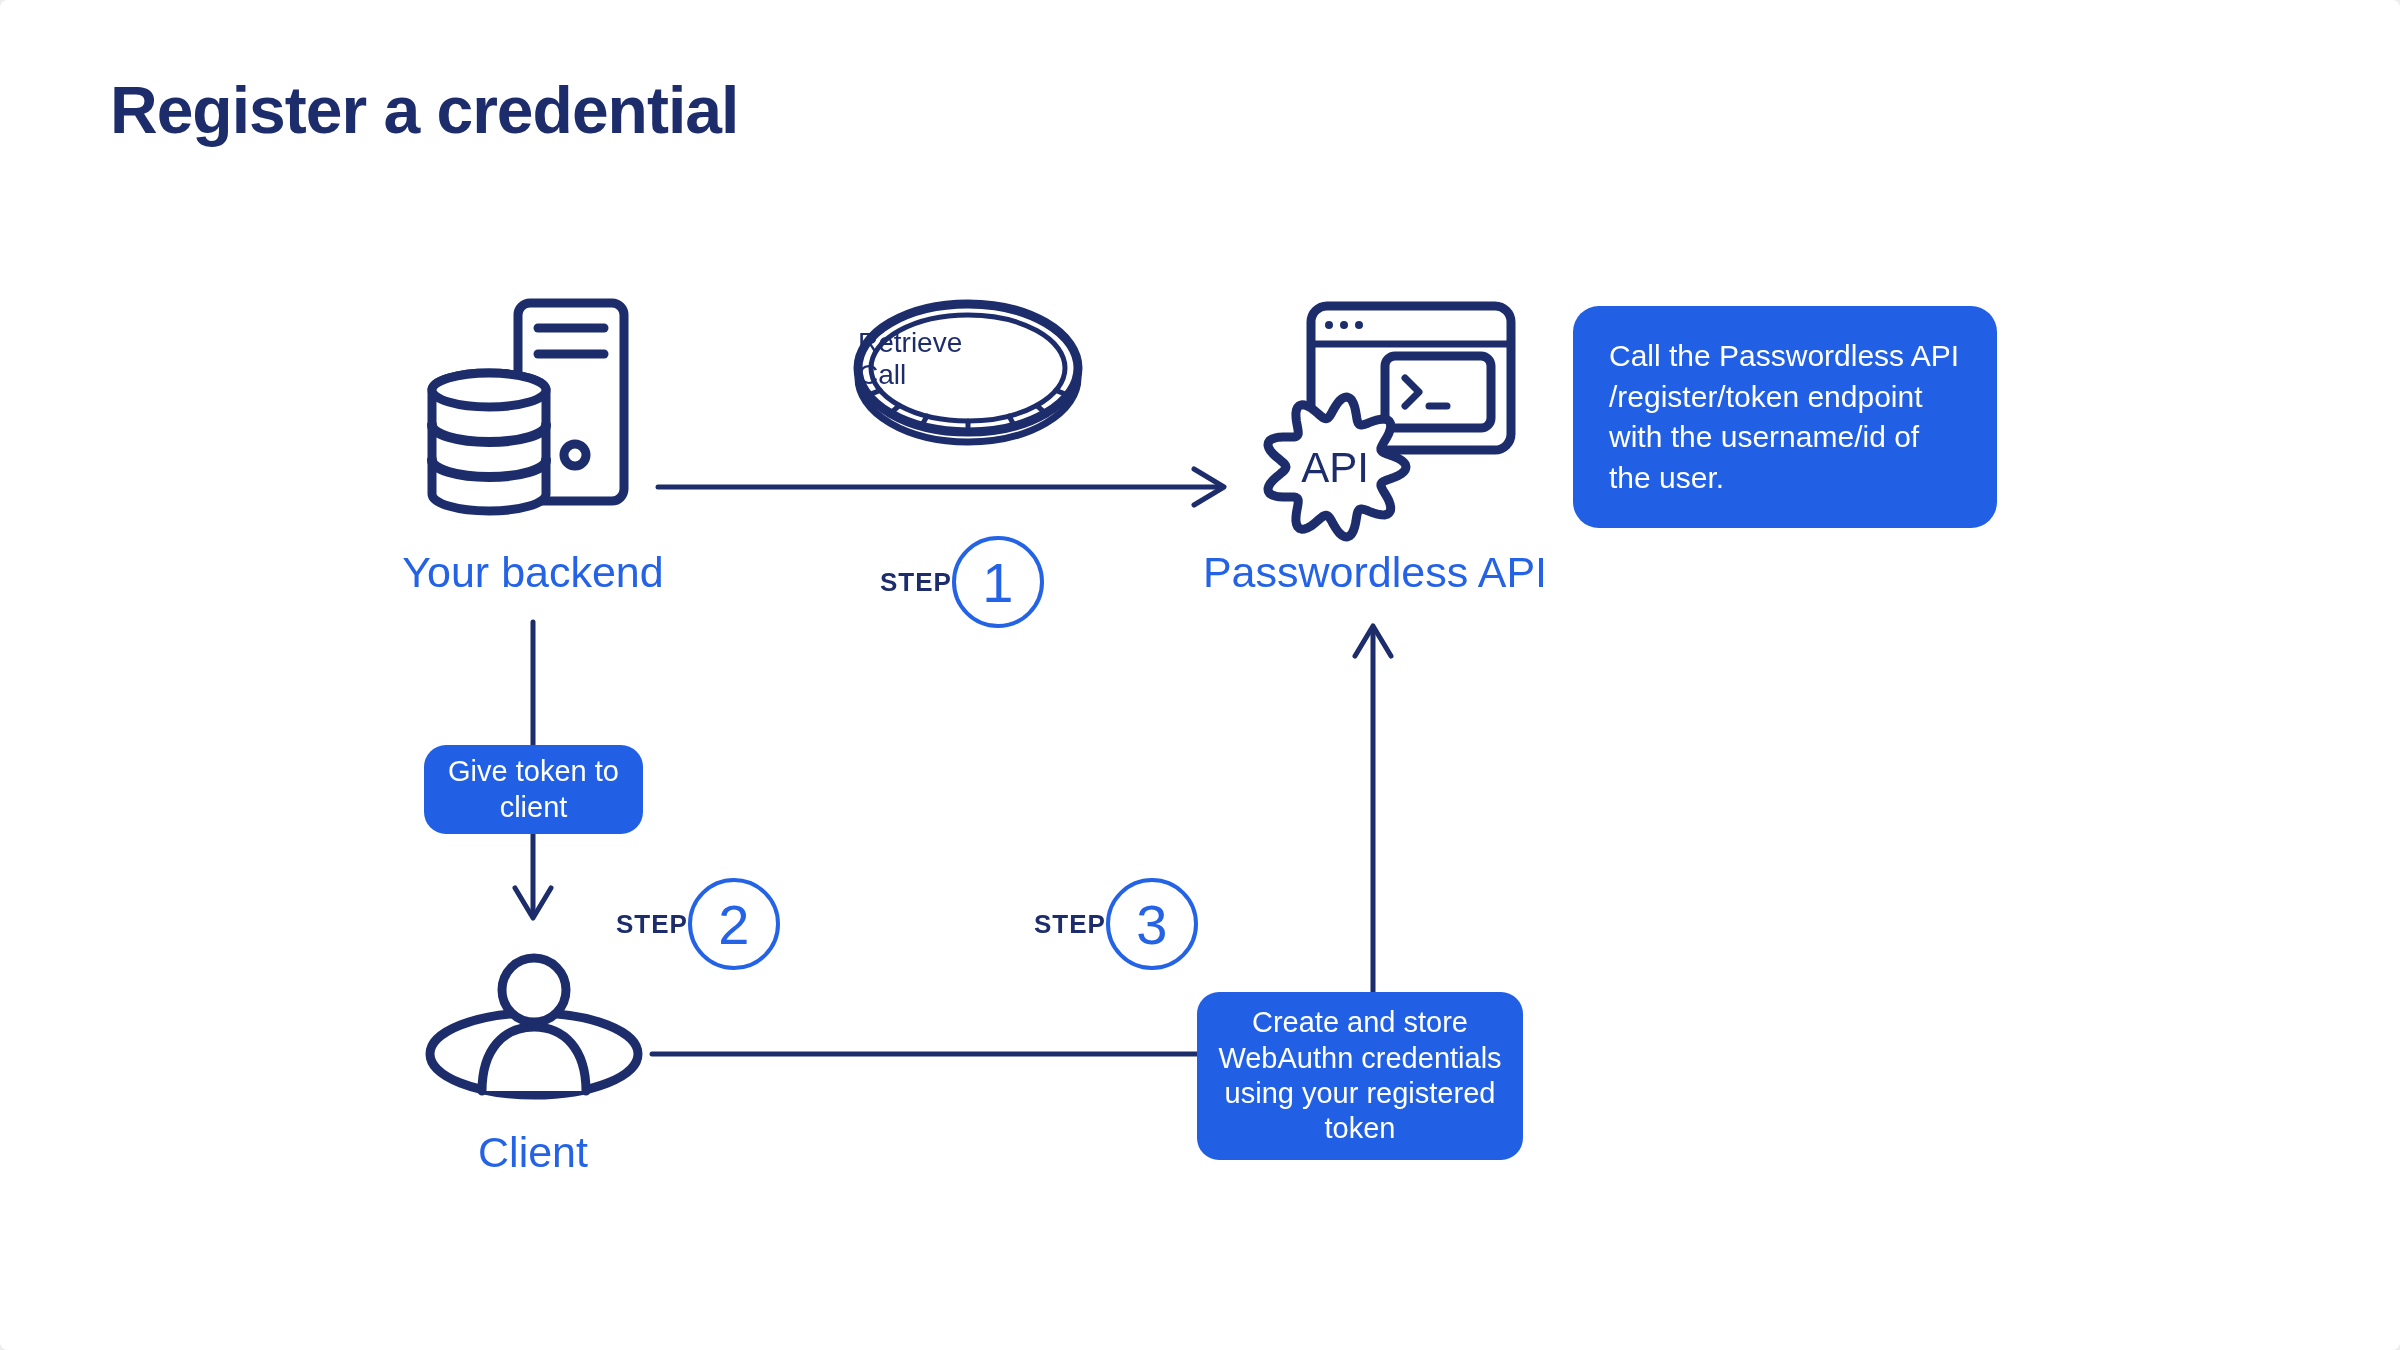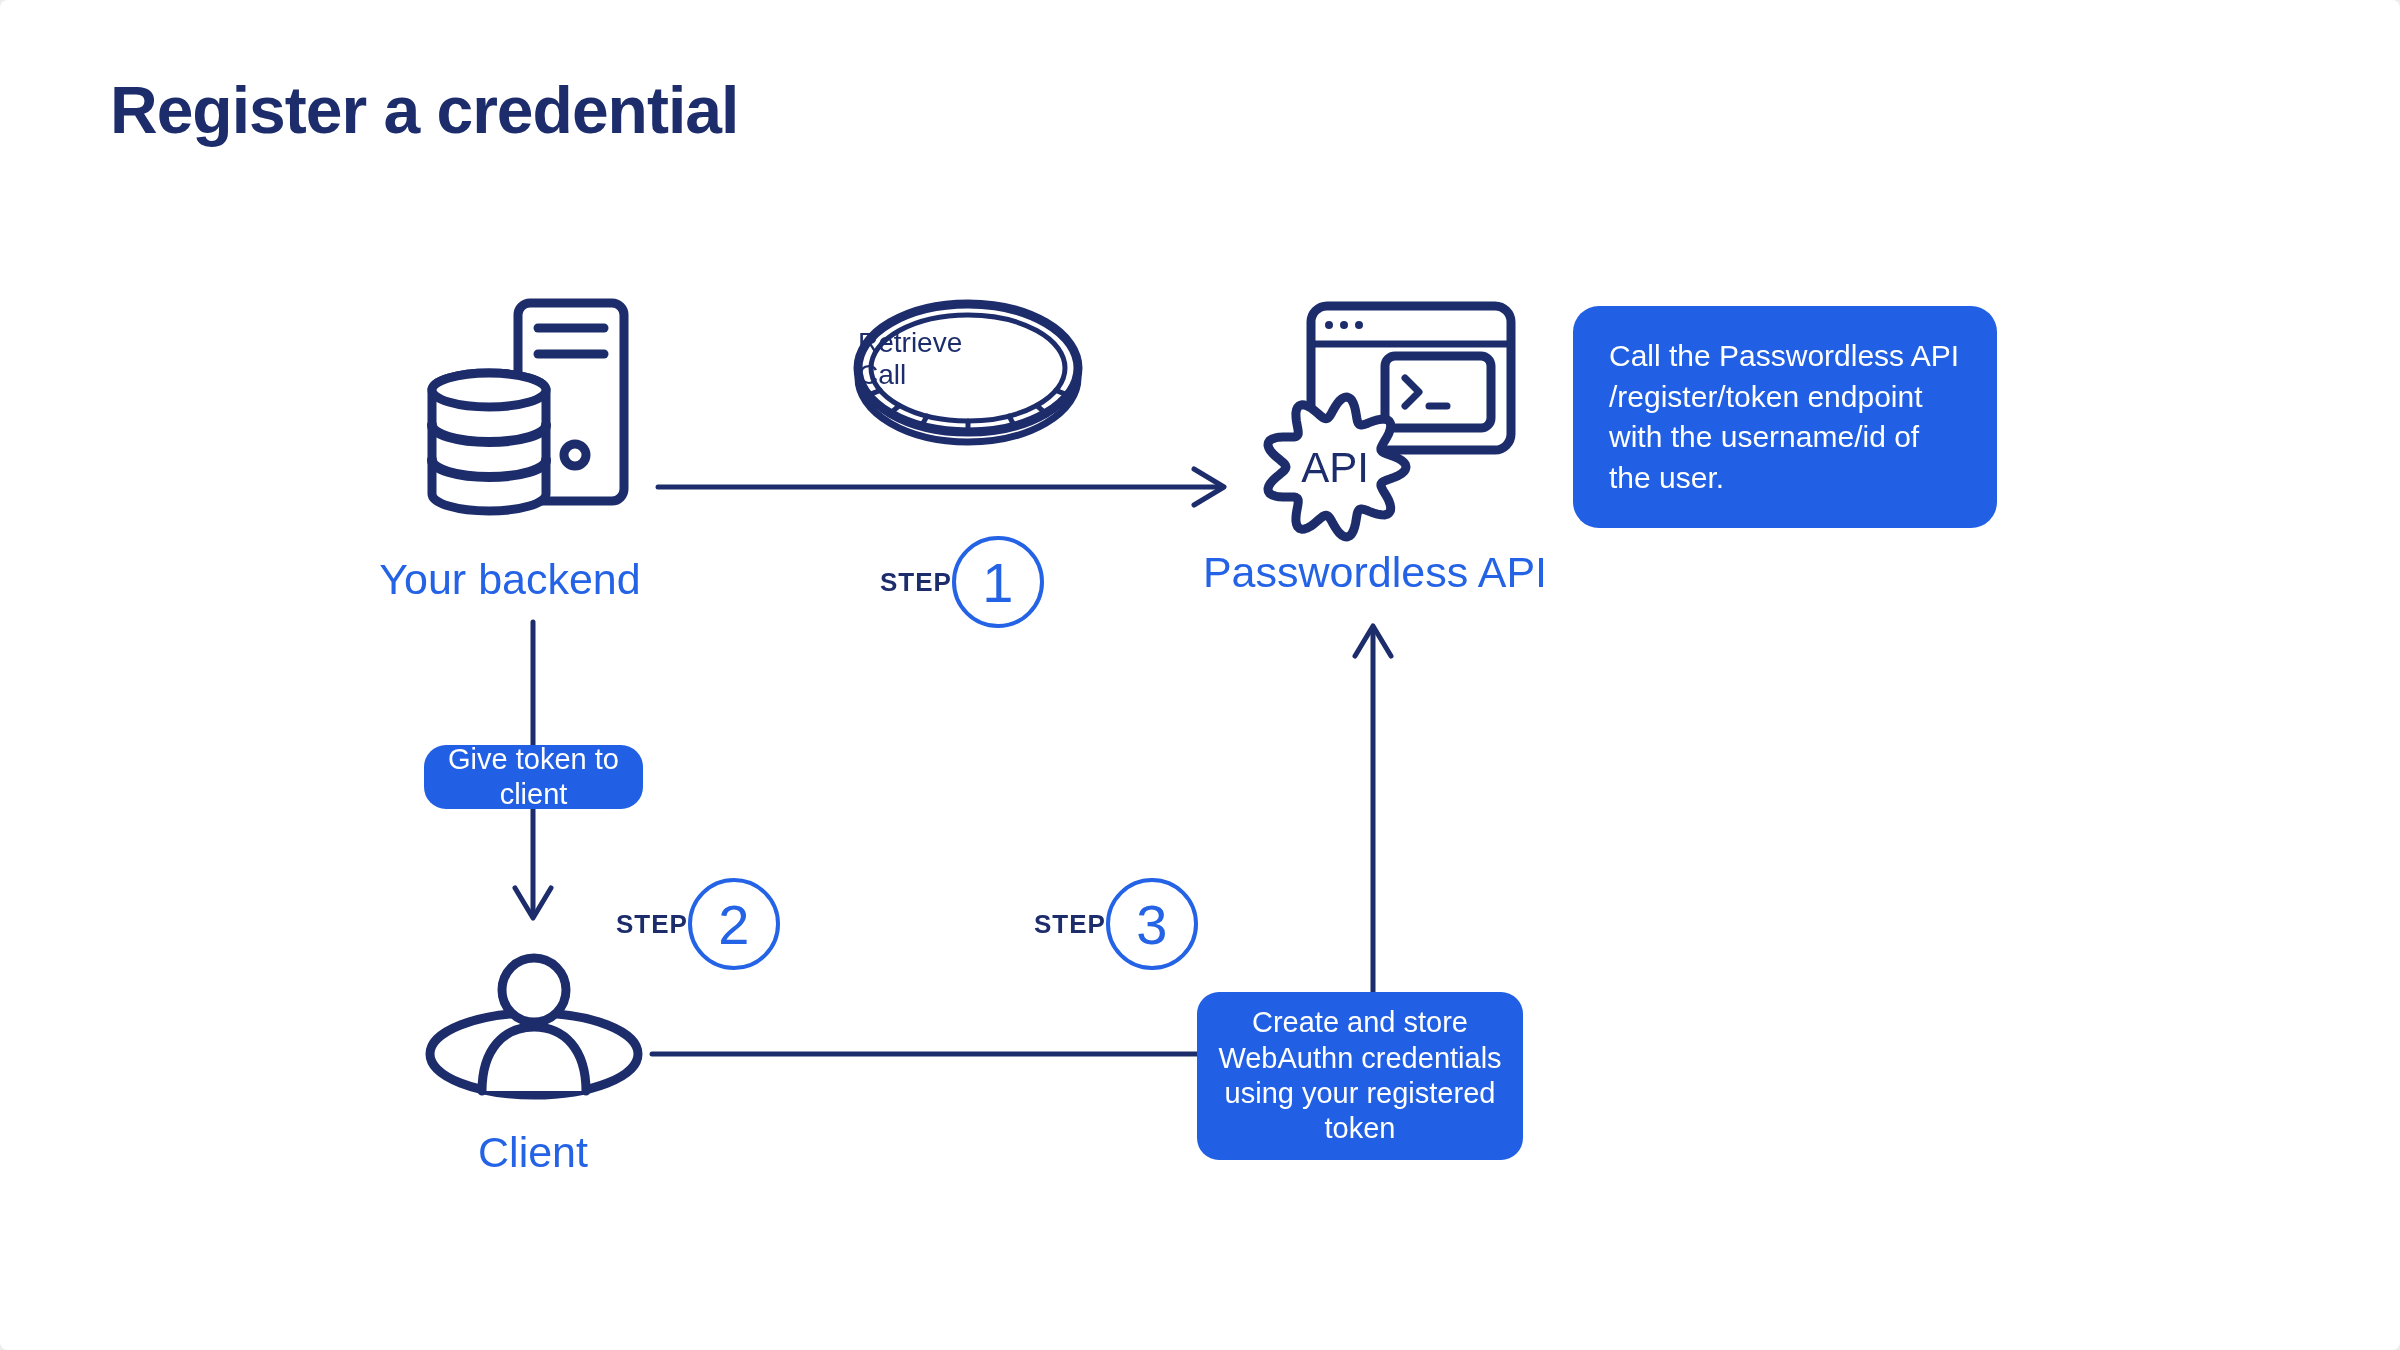--- a/index.html
+++ b/index.html
@@ -39,21 +39,21 @@
   <svg style="left:426px;top:298px;" width="204" height="224" viewBox="0 0 204 224">
     <rect class="stroke" x="92" y="5" width="106" height="198" rx="12"></rect>
     <line class="stroke-nf" x1="112" y1="30" x2="178" y2="30" stroke-width="9"></line>
     <line class="stroke-nf" x1="112" y1="56" x2="178" y2="56" stroke-width="9"></line>
     <circle class="stroke" cx="149" cy="157" r="11"></circle>
     <path class="stroke" d="M 6,92 A 57 17 0 0 1 120,92 L 120,196 A 57 17 0 0 1 6,196 Z" stroke-width="10"></path>
     <ellipse class="stroke" cx="63" cy="92" rx="57" ry="17" stroke-width="10"></ellipse>
     <path class="stroke-nf" d="M 6,127 A 57 17 0 0 0 120,127" stroke-width="10"></path>
     <path class="stroke-nf" d="M 6,162 A 57 17 0 0 0 120,162" stroke-width="10"></path>
   </svg>
-  <div class="node-label" style="left:510px;top:548px;margin-top:7px;">Your backend</div>
+  <div class="node-label" style="left:533px;top:548px;">Your backend</div>
 
   <svg style="left:850px;top:296px;" width="236" height="166" viewBox="0 0 236 166">
     <path class="stroke-nf" d="M 8,82 A 110 64 0 0 0 228,82" stroke-width="7"></path>
     <ellipse class="stroke" cx="118" cy="72" rx="110" ry="64" stroke-width="7"></ellipse>
     <ellipse class="stroke-nf" cx="118" cy="72" rx="97" ry="53" stroke-width="5"></ellipse>
     <g class="stroke-nf" stroke-width="5">
       <line x1="205.9" y1="94.4" x2="217.7" y2="99.1"></line>
       <line x1="186.6" y1="109.5" x2="195.8" y2="117.3"></line>
       <line x1="159.0" y1="120.0" x2="164.5" y2="130.0"></line>
       <line x1="118" y1="125" x2="118" y2="136"></line>
@@ -84,21 +84,21 @@
   <div class="node-label" style="left:1375px;top:548px;">Passwordless API</div>
 
   <svg style="left:424px;top:945px;" width="220" height="158" viewBox="0 0 220 158">
     <ellipse class="stroke" cx="110" cy="109" rx="104" ry="41"></ellipse>
     <path class="stroke" d="M 58,146 C 58,104 80,82 110,82 C 140,82 162,104 162,146"></path>
     <circle class="stroke" cx="110" cy="45" r="32"></circle>
   </svg>
   <div class="node-label" style="left:533px;top:1128px;">Client</div>
 
   <div class="callout">Call the Passwordless API /register/token endpoint with the username/id of the user.</div>
-  <div class="bluebox" style="left:424px;top:745px;width:219px;height:64px;">Give token to client</div>
+  <div class="bluebox" style="left:424px;top:745px;width:219px;height:89px;">Give token to client</div>
   <div class="bluebox" style="left:1197px;top:992px;width:326px;height:168px;">Create and store WebAuthn credentials using your registered token</div>
 
   <div class="step" style="left:880px;top:536px;">
     <span class="step-word">STEP</span>
     <span class="step-circle">1</span>
   </div>
   <div class="step" style="left:616px;top:878px;">
     <span class="step-word">STEP</span>
     <span class="step-circle">2</span>
   </div>

